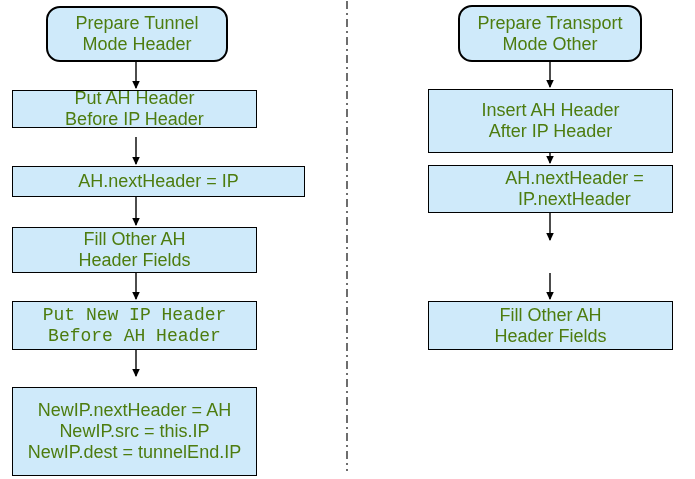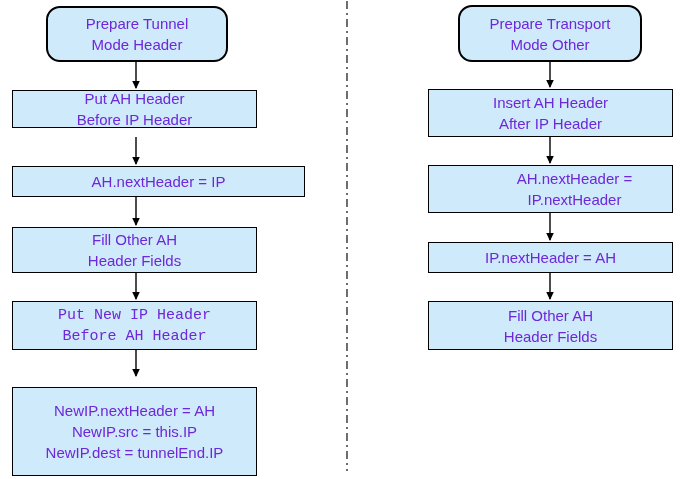--- a/index.html
+++ b/index.html
@@ -37,38 +37,38 @@
   .box {
     position: absolute;
     box-sizing: border-box;
     background: var(--box-fill, #cfeafa);
     border: 1.5px solid var(--box-border, #000000);
     display: flex;
     align-items: center;
     justify-content: center;
     text-align: center;
     white-space: pre-line;
-    font-size: 15px;
+    font-size: 18px;
     line-height: 21px;
-    color: #6d28d9;
+    color: #4d7c0f;
   }
   .box.rounded {
     border-radius: 14px;
     border-width: 2px;
   }
   
   #l-start { left: 46px;  top: 6px;   width: 182px; height: 56px; }
   #l-s0    { left: 12px;  top: 90px;  width: 245px; height: 38px; }
   #l-s1    { left: 12px;  top: 166px; width: 293px; height: 31px; }
   #l-s2    { left: 12px;  top: 227px; width: 245px; height: 46px; }
   #l-s3    { left: 12px;  top: 301px; width: 245px; height: 49px; font-family: Liberation Mono, monospace; }
   #l-s4    { left: 12px;  top: 378px; width: 245px; height: 89px; margin-top: 9px; }
   
   #r-start { left: 458px; top: 5px;   width: 184px; height: 57px; }
-  #r-s0    { left: 428px; top: 89px;  width: 245px; height: 48px; }
+  #r-s0    { left: 428px; top: 89px;  width: 245px; height: 64px; }
   #r-s1    { left: 428px; top: 165px; width: 245px; height: 48px; padding-left: 48px; }
   #r-s2    { left: 428px; top: 242px; width: 245px; height: 31px; }
   #r-s3    { left: 428px; top: 301px; width: 245px; height: 49px; }
 </style>
 </head>
 <body>
 
 <div class="canvas">
 
   <svg class="connectors" viewBox="0 0 695 479" xmlns="http://www.w3.org/2000/svg">
@@ -104,17 +104,16 @@
   <div id="l-s4" class="box">NewIP.nextHeader = AH
 NewIP.src = this.IP
 NewIP.dest = tunnelEnd.IP</div>
 
   <div id="r-start" class="box rounded">Prepare Transport
 Mode Other</div>
   <div id="r-s0" class="box">Insert AH Header
 After IP Header</div>
   <div id="r-s1" class="box">AH.nextHeader =
 IP.nextHeader</div>
-  <div id="r-s2" class="box">IP.nextHeader = AH</div>
   <div id="r-s3" class="box">Fill Other AH
 Header Fields</div>
 
 </div>
 
 </body></html>

